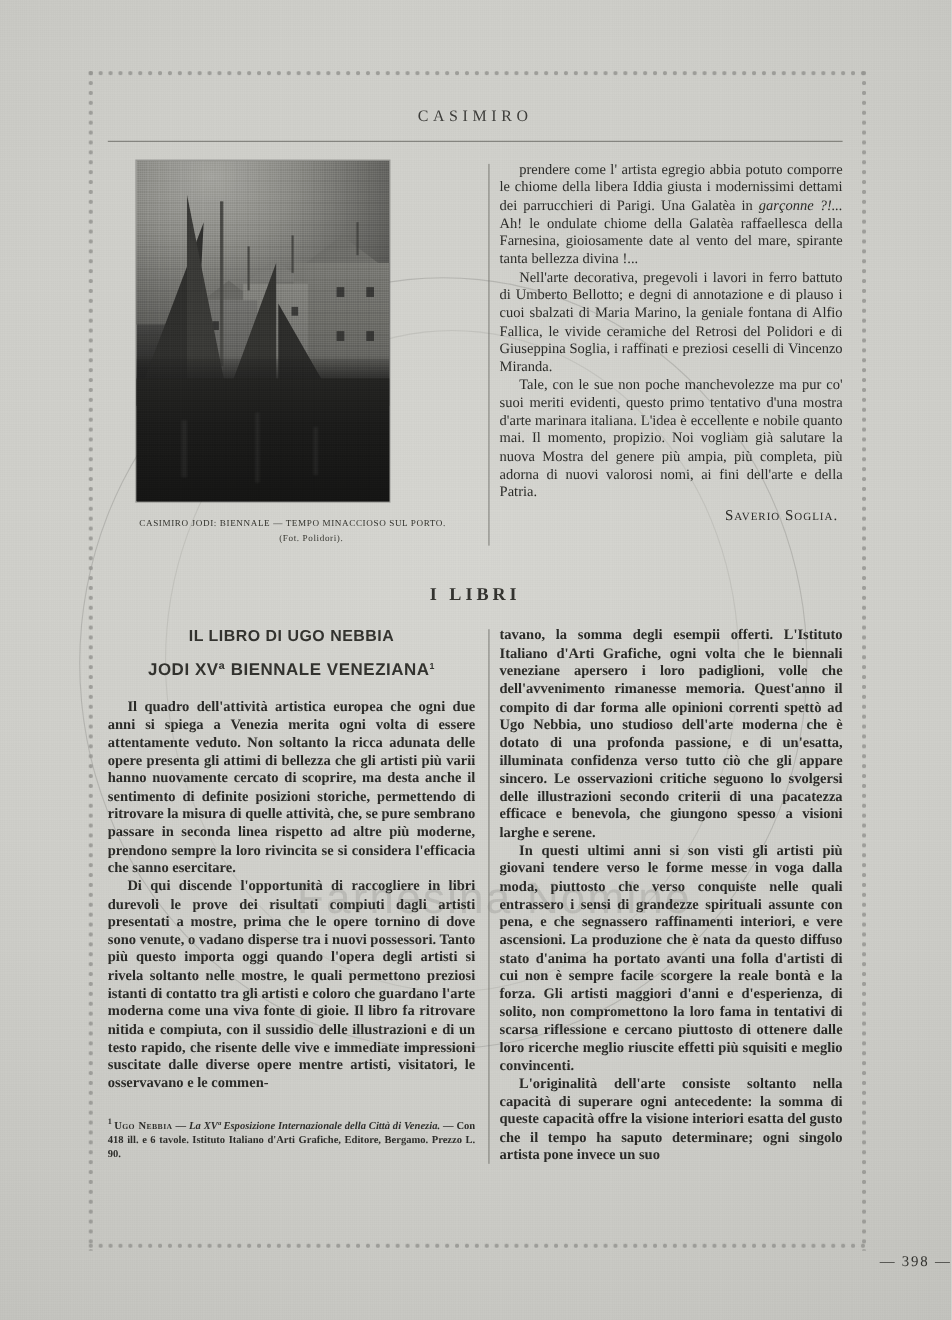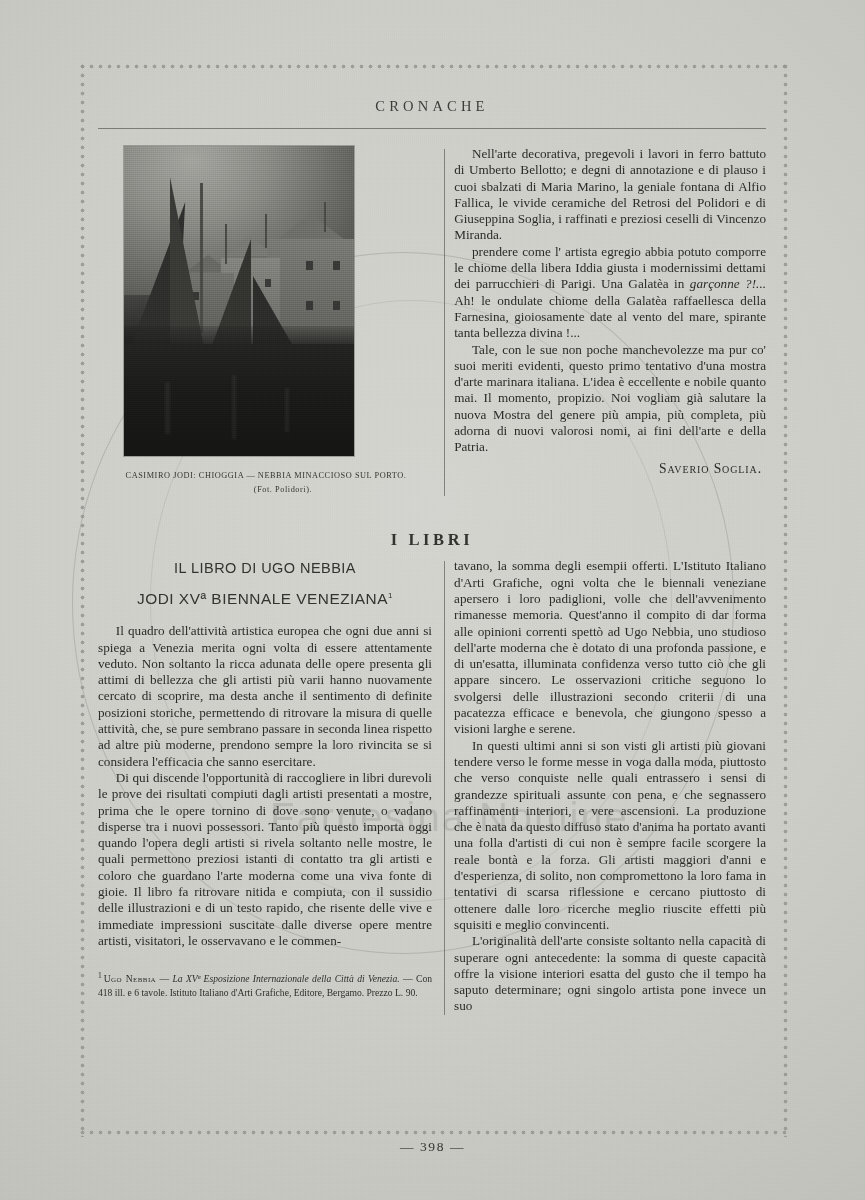--- a/index.html
+++ b/index.html
@@ -245,21 +245,22 @@
     font-family: "Liberation Serif", serif;
     font-size: 16.5px;
     letter-spacing: 3.6px;
     color: #33332f;
     margin: 34px 0 0 0;
     font-weight: 700;
   }
 
   .books-section {
     display: flex;
-    margin-top: 8px;
+    margin-top: 19px;
+    font-weight: bold;
   }
   .books-left {
     width: 346px;
     flex: 0 0 346px;
     padding-right: 12px;
     box-sizing: border-box;
   }
   .books-right { flex: 1 1 auto; }
 
   .article-head {
@@ -299,21 +300,21 @@
   .footnote .fn-marker { vertical-align: super; font-size: 7.5px; margin-right: 2px; }
   .footnote .sc { font-variant: small-caps; letter-spacing: .4px; }
   .footnote .it { font-style: italic; }
 
   
   .page-number {
     position: absolute;
     left: 0;
     right: 0;
     top: 1139px;
-    text-align: center;
+    text-align: right;
     font-family: "Liberation Serif", serif;
     font-size: 13.5px;
     letter-spacing: 1.6px;
     color: #33332f;
   }
 
   .it { font-style: italic; }
   .sc { font-variant: small-caps; }
 </style>
 </head>
@@ -325,21 +326,21 @@
   <div class="watermark wm2"></div>
   <div class="ghost-text" style="left:270px; top:795px; font-size:40px;">Farnesina Nomine</div>
 
   <div class="border-h bt"></div>
   <div class="border-h bb"></div>
   <div class="border-v bl"></div>
   <div class="border-v br"></div>
 
   <div class="content">
 
-    <div class="running-head">CRONACHE</div>
+    <div class="running-head">CASIMIRO</div>
     <div class="rule"></div>
 
     <div class="top-section">
 
       <div class="fig-col">
         <figure class="photo">
           <div class="sky"></div>
 
           <div class="roof r1"></div>
           <div class="roof r2"></div>
@@ -371,31 +372,31 @@
           <div class="boats"></div>
           <div class="water"></div>
           <div class="reflect" style="left:18%; top:76%; width:5px;  height:52px;"></div>
           <div class="reflect" style="left:47%; top:74%; width:4px;  height:64px;"></div>
           <div class="reflect" style="left:70%; top:78%; width:4px;  height:44px;"></div>
 
           <div class="grain"></div>
         </figure>
 
         <figcaption class="caption">
-          <span>CASIMIRO JODI: CHIOGGIA  —  NEBBIA MINACCIOSO SUL PORTO.</span>
+          <span>CASIMIRO JODI: BIENNALE  —  TEMPO MINACCIOSO SUL PORTO.</span>
           <span class="line2">(Fot. Polidori).</span>
         </figcaption>
       </div>
 
       <div class="col-divider"></div>
 
       <div class="text-col">
         <div class="body-text">
+          <p>prendere come l' artista egregio abbia potuto comporre le chiome della libera Iddia giusta i modernissimi dettami dei parrucchieri di Parigi. Una Galatèa in <span class="it">garçonne ?!...</span> Ah! le ondulate chiome della Galatèa raffaellesca della Farnesina, gioiosamente date al vento del mare, spirante tanta bellezza divina !...</p>
           <p>Nell'arte decorativa, pregevoli i lavori in ferro battuto di Umberto Bellotto; e degni di annotazione e di plauso i cuoi sbalzati di Maria Marino, la geniale fontana di Alfio Fallica, le vivide ceramiche del Retrosi del Polidori e di Giuseppina Soglia, i raffinati e preziosi ceselli di Vincenzo Miranda.</p>
-          <p>prendere come l' artista egregio abbia potuto comporre le chiome della libera Iddia giusta i modernissimi dettami dei parrucchieri di Parigi. Una Galatèa in <span class="it">garçonne ?!...</span> Ah! le ondulate chiome della Galatèa raffaellesca della Farnesina, gioiosamente date al vento del mare, spirante tanta bellezza divina !...</p>
           <p>Tale, con le sue non poche manchevolezze ma pur co' suoi meriti evidenti, questo primo tentativo d'una mostra d'arte marinara italiana. L'idea è eccellente e nobile quanto mai. Il momento, propizio. Noi vogliam già salutare la nuova Mostra del genere più ampia, più completa, più adorna di nuovi valorosi nomi, ai fini dell'arte e della Patria.</p>
         </div>
         <div class="signature">Saverio Soglia.</div>
       </div>
     </div>
 
     <div class="section-title">I LIBRI</div>
 
     <div class="books-section">
 

